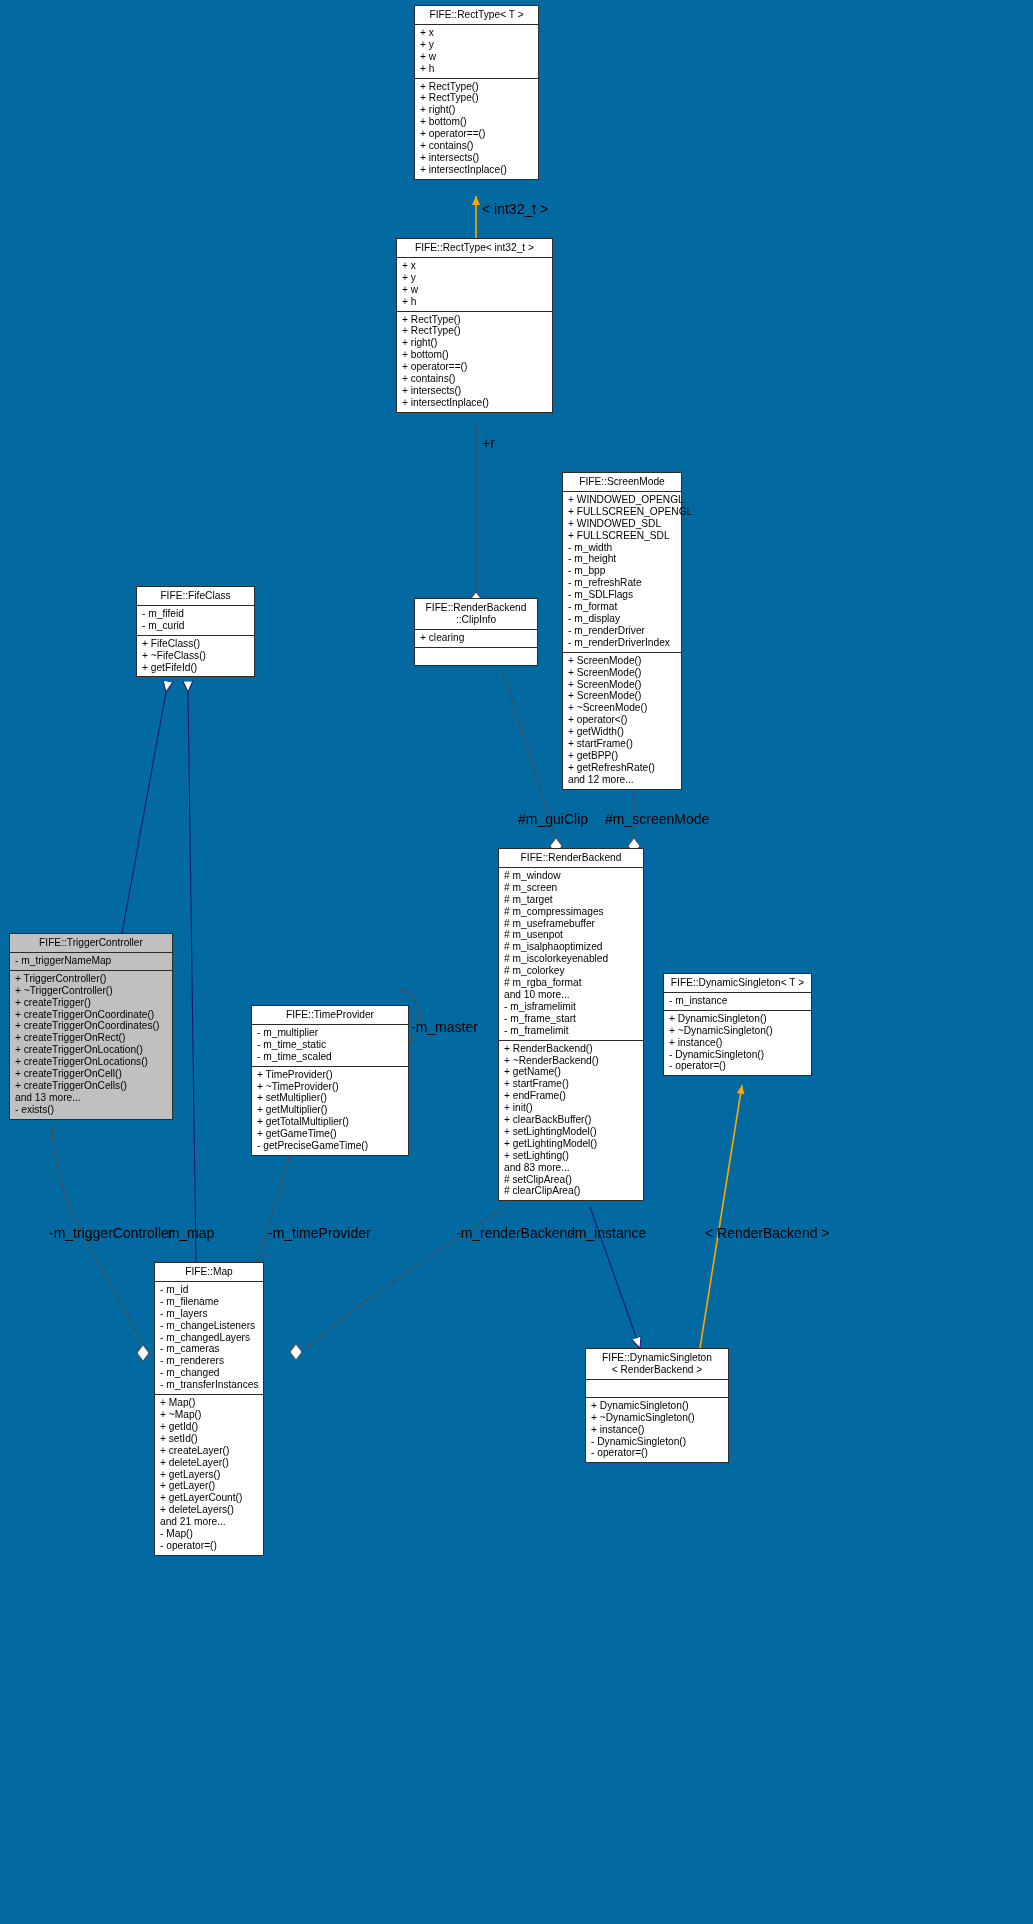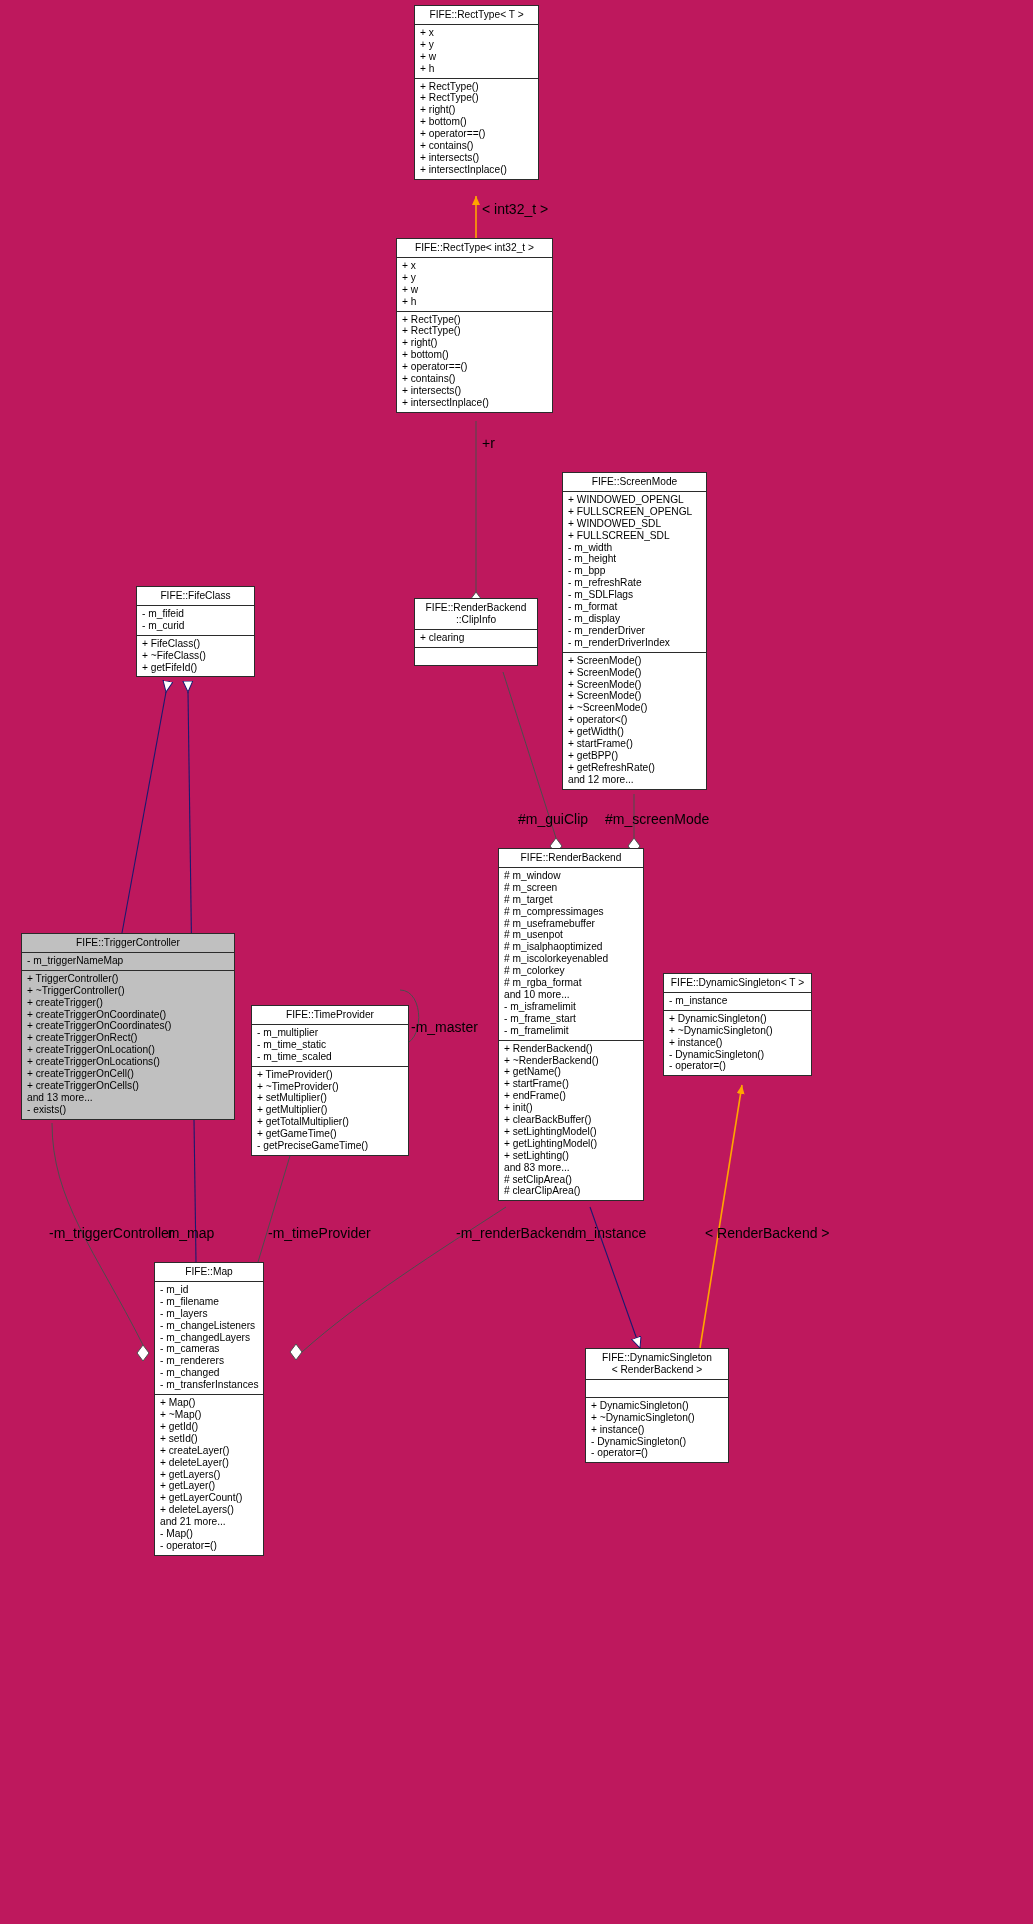--- a/index.html
+++ b/index.html
@@ -6,21 +6,21 @@
   html,body{margin:0;padding:0;background:#ffffff;}
   body{
     font-family:"Liberation Sans","DejaVu Sans",sans-serif;
     color:#000;
   }
   #canvas{
     position:relative;
     width:1033px;
     height:1924px;
     overflow:hidden;
-    background:#be185d;
+    background:#0369a1;
   }
   svg.edges{
     position:absolute;
     left:0;top:0;
     width:1033px;height:1924px;
     pointer-events:none;
   }
   .node{
     position:absolute;
     border:1px solid #2b2b2b;
@@ -135,21 +135,21 @@
       <div class="row">+ bottom()</div>
       <div class="row">+ operator==()</div>
       <div class="row">+ contains()</div>
       <div class="row">+ intersects()</div>
       <div class="row">+ intersectInplace()</div>
     </div>
   </div>
 
   <div class="edgelabel" style="left:482px;top:438px;">+r</div>
 
-  <div class="node" style="left:562px;top:472px;width:145px;">
+  <div class="node" style="left:562px;top:472px;width:120px;">
     <div class="title">FIFE::ScreenMode</div>
     <div class="compartment">
       <div class="row">+ WINDOWED_OPENGL</div>
       <div class="row">+ FULLSCREEN_OPENGL</div>
       <div class="row">+ WINDOWED_SDL</div>
       <div class="row">+ FULLSCREEN_SDL</div>
       <div class="row">- m_width</div>
       <div class="row">- m_height</div>
       <div class="row">- m_bpp</div>
       <div class="row">- m_refreshRate</div>
@@ -192,21 +192,21 @@
       <div class="row">- m_fifeid</div>
       <div class="row">- m_curid</div>
     </div>
     <div class="compartment">
       <div class="row">+ FifeClass()</div>
       <div class="row">+ ~FifeClass()</div>
       <div class="row">+ getFifeId()</div>
     </div>
   </div>
 
-  <div class="node filled" style="left:21px;top:933px;width:214px;">
+  <div class="node filled" style="left:9px;top:933px;width:164px;">
     <div class="title">FIFE::TriggerController</div>
     <div class="compartment">
       <div class="row">- m_triggerNameMap</div>
     </div>
     <div class="compartment">
       <div class="row">+ TriggerController()</div>
       <div class="row">+ ~TriggerController()</div>
       <div class="row">+ createTrigger()</div>
       <div class="row">+ createTriggerOnCoordinate()</div>
       <div class="row">+ createTriggerOnCoordinates()</div>

